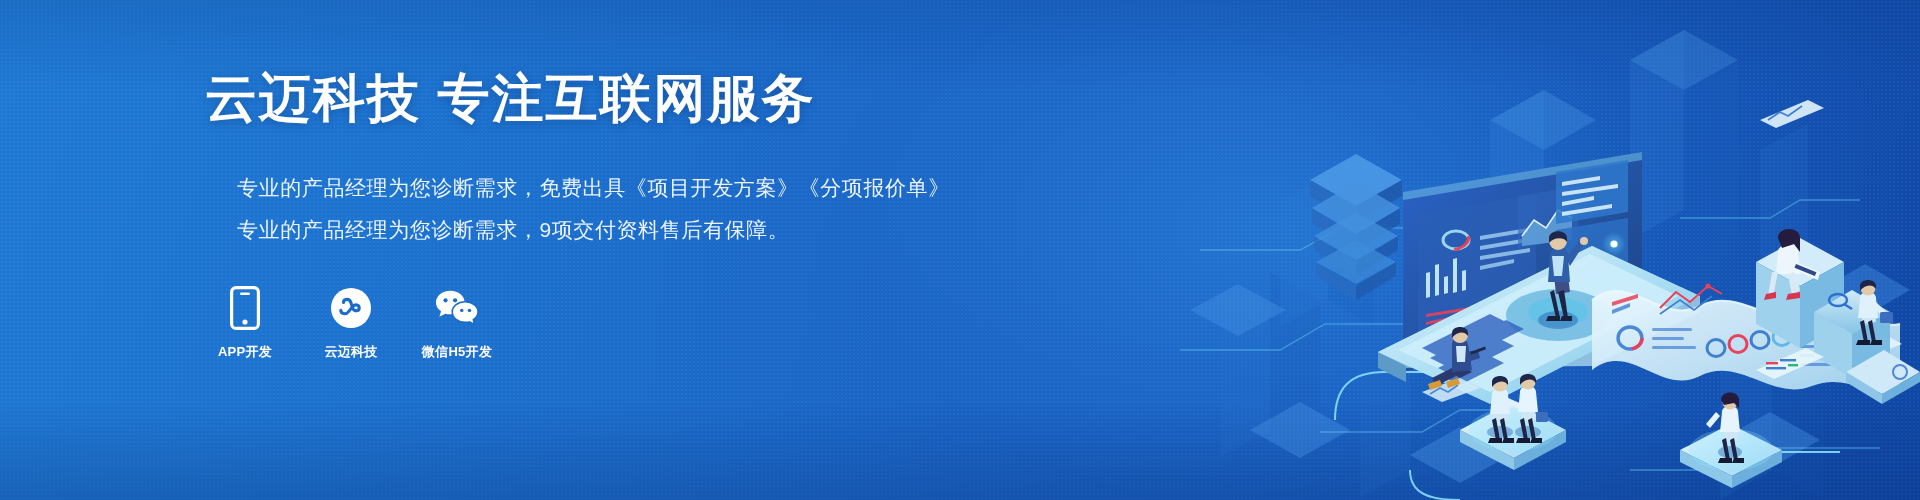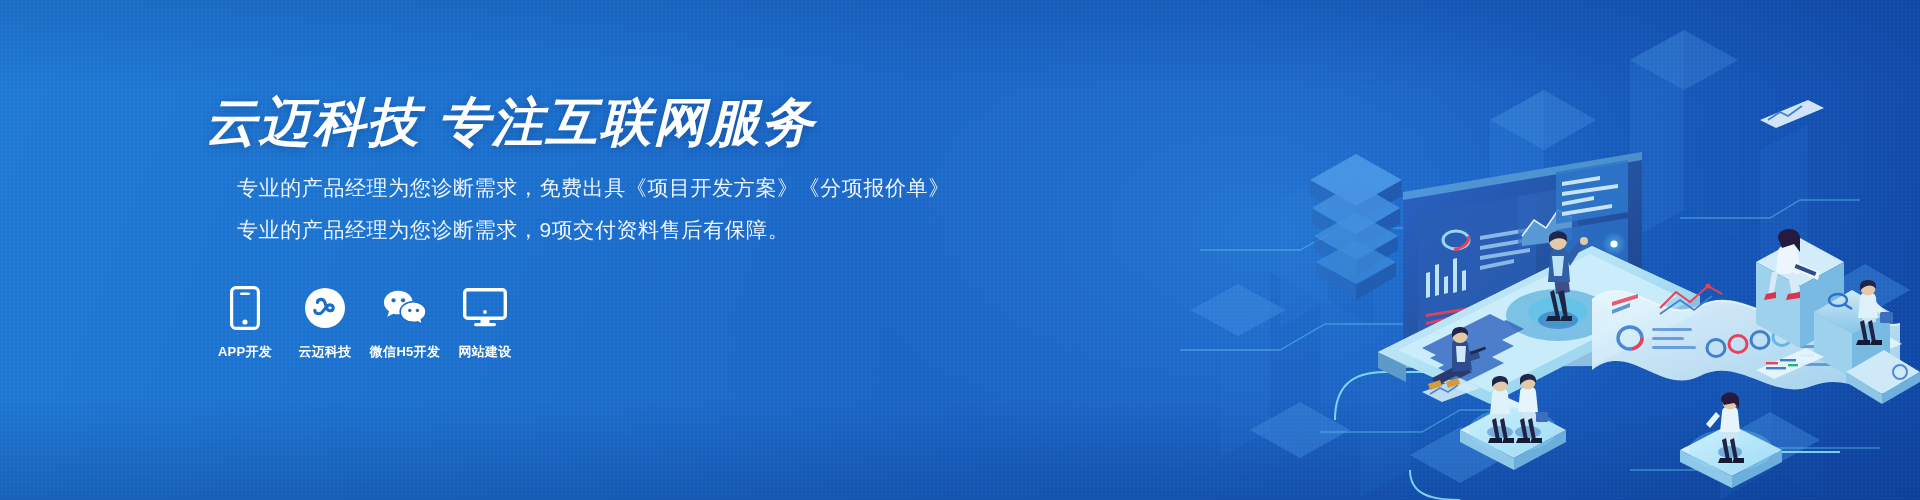--- a/index.html
+++ b/index.html
@@ -38,28 +38,27 @@
   
   .content {
     position:absolute;
     left:205px; top:0;
     width:760px; height:500px;
     z-index:40;
   }
 
   .headline {
     position:absolute;
-    top:88px; left:0;
+    top:64px; left:0;
     font-size:52px;
     font-weight:bold;
     color:#ffffff;
     letter-spacing:2px;
     white-space:nowrap;
     text-shadow:0 2px 10px rgba(6,40,100,0.35);
-    font-style:italic;
   }
 
   .subline {
     position:absolute;
     left:0;
     font-size:21px;
     color:#eaf3ff;
     letter-spacing:0.6px;
     white-space:nowrap;
     font-weight:400;
@@ -67,20 +66,21 @@
   }
   .subline.l1 { top:174px; }
   .subline.l2 { top:216px; }
 
   
   .services {
     position:absolute;
     left:0; top:286px;
     display:flex;
     align-items:flex-start;
+    gap:26px;
   }
   .service {
     width:80px;
     display:flex;
     flex-direction:column;
     align-items:center;
     cursor:pointer;
   }
   .service-icon {
     width:44px; height:44px;
@@ -536,28 +536,17 @@
             <path d="M31.5 13.5 C38.8 13.5 45 18.2 45 24 C45 27.3 43 30.2 40 32.2
                      L41.3 37.2 L36 34.5 C34.6 34.9 33 35 31.5 35
                      C24.2 35 18 30.3 18 24 C18 18.2 24.2 13.5 31.5 13.5 Z" fill="#ffffff" stroke="#1a6cc8" stroke-width="1.6"></path>
             <circle cx="28" cy="22.5" r="1.8" fill="#1a6cc8"></circle>
             <circle cx="36" cy="22.5" r="1.8" fill="#1a6cc8"></circle>
           </svg>
         </span>
         <span class="service-label">微信H5开发</span>
       </div>
 
-      <div class="service">
-        <span class="service-icon">
-          <svg width="44" height="40" viewBox="0 0 44 40">
-            <rect x="1.7" y="1.7" width="40.6" height="28.6" rx="3" ry="3" fill="none" stroke="#ffffff" stroke-width="3.4"></rect>
-            <circle cx="22" cy="24" r="1.9" fill="#ffffff"></circle>
-            <rect x="17.5" y="30" width="9" height="5" fill="#ffffff"></rect>
-            <rect x="11" y="35" width="22" height="3.2" rx="1.6" fill="#ffffff"></rect>
-          </svg>
-        </span>
-        <span class="service-label">网站建设</span>
-      </div>
 
 
     </div>
   </div>
 </div>
 
 </body></html>

